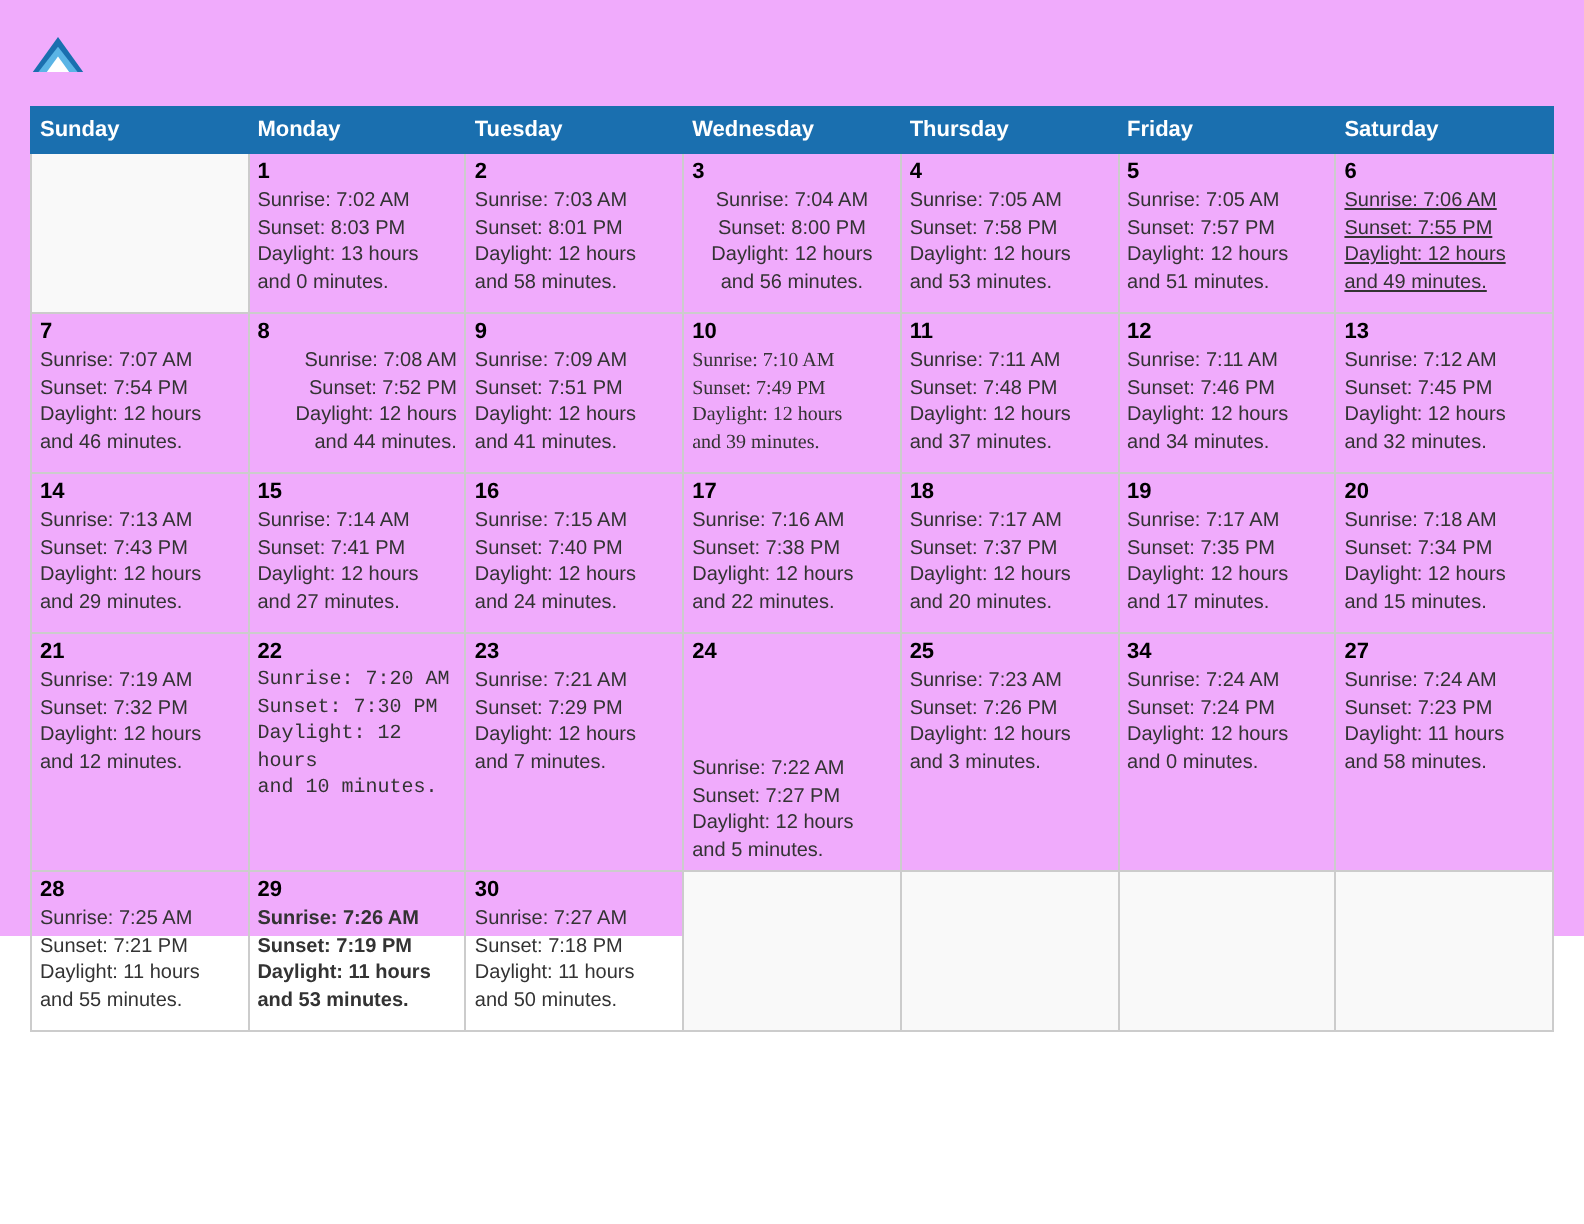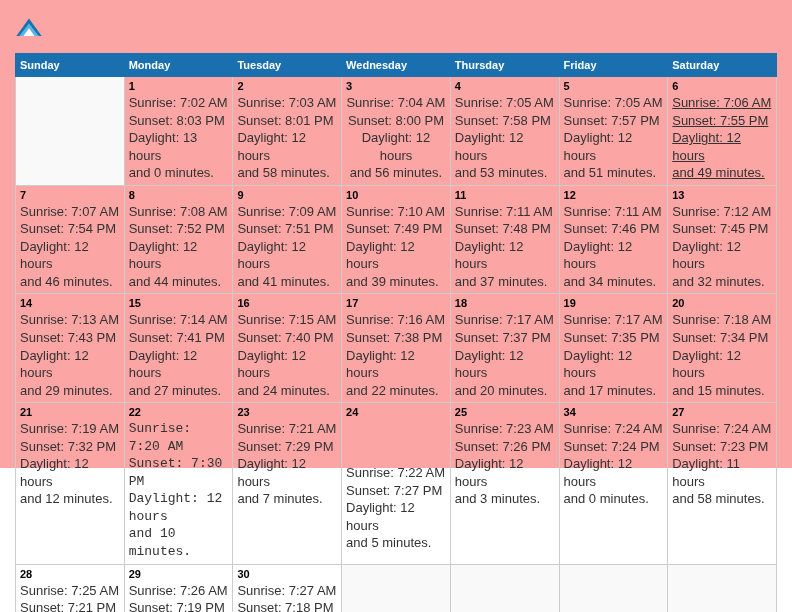--- a/index.html
+++ b/index.html
@@ -7,21 +7,21 @@
       font-family: Arial, sans-serif;
       background: #fff;
       width: 792px;
       height: 612px;
       overflow: hidden;
     }
     .page {
       width: 792px;
       height: 468px;
       padding: 15px;
-      background: #fca5a5;
+      background: #f0abfc;
     }
     .header {
       display: flex;
       align-items: flex-start;
       justify-content: space-between;
       margin-bottom: 10px;
     }
     .logo {
       display: flex;
       align-items: center;
@@ -78,21 +78,21 @@
       width: calc(100% / 7);
       height: 80px;
     }
     .day-num {
       font-weight: bold;
       font-size: 11px;
       display: block;
       margin-bottom: 2px;
     }
     .cell-content {
-      font-size: 13px;
+      font-size: 10px;
       color: #333;
       line-height: 1.35;
     }
     .empty-cell {
       background: #f9f9f9;
     }
   </style>
 </head>
 <body>
 
@@ -176,35 +176,35 @@
         <tr>
           <td>
             <span class="day-num">7</span>
             <div class="cell-content" style="white-space: pre-line;">Sunrise: 7:07 AM
 Sunset: 7:54 PM
 Daylight: 12 hours
 and 46 minutes.</div>
           </td>
           <td>
             <span class="day-num">8</span>
-            <div class="cell-content" style="white-space: pre-line;">Sunrise: 7:08 AM
+            <div class="cell-content" style="white-space: pre-line; text-align: right;">Sunrise: 7:08 AM
 Sunset: 7:52 PM
 Daylight: 12 hours
 and 44 minutes.</div>
           </td>
           <td>
             <span class="day-num">9</span>
             <div class="cell-content" style="white-space: pre-line;">Sunrise: 7:09 AM
 Sunset: 7:51 PM
 Daylight: 12 hours
 and 41 minutes.</div>
           </td>
           <td>
             <span class="day-num">10</span>
-            <div class="cell-content" style="white-space: pre-line;">Sunrise: 7:10 AM
+            <div class="cell-content" style="white-space: pre-line; font-family: Liberation Serif, serif;">Sunrise: 7:10 AM
 Sunset: 7:49 PM
 Daylight: 12 hours
 and 39 minutes.</div>
           </td>
           <td>
             <span class="day-num">11</span>
             <div class="cell-content" style="white-space: pre-line;">Sunrise: 7:11 AM
 Sunset: 7:48 PM
 Daylight: 12 hours
 and 37 minutes.</div>
@@ -329,21 +329,21 @@
         <tr>
           <td>
             <span class="day-num">28</span>
             <div class="cell-content" style="white-space: pre-line;">Sunrise: 7:25 AM
 Sunset: 7:21 PM
 Daylight: 11 hours
 and 55 minutes.</div>
           </td>
           <td>
             <span class="day-num">29</span>
-            <div class="cell-content" style="white-space: pre-line;">Sunrise: 7:26 AM
+            <div class="cell-content" style="white-space: pre-line; font-weight: bold;">Sunrise: 7:26 AM
 Sunset: 7:19 PM
 Daylight: 11 hours
 and 53 minutes.</div>
           </td>
           <td>
             <span class="day-num">30</span>
             <div class="cell-content" style="white-space: pre-line;">Sunrise: 7:27 AM
 Sunset: 7:18 PM
 Daylight: 11 hours
 and 50 minutes.</div>

